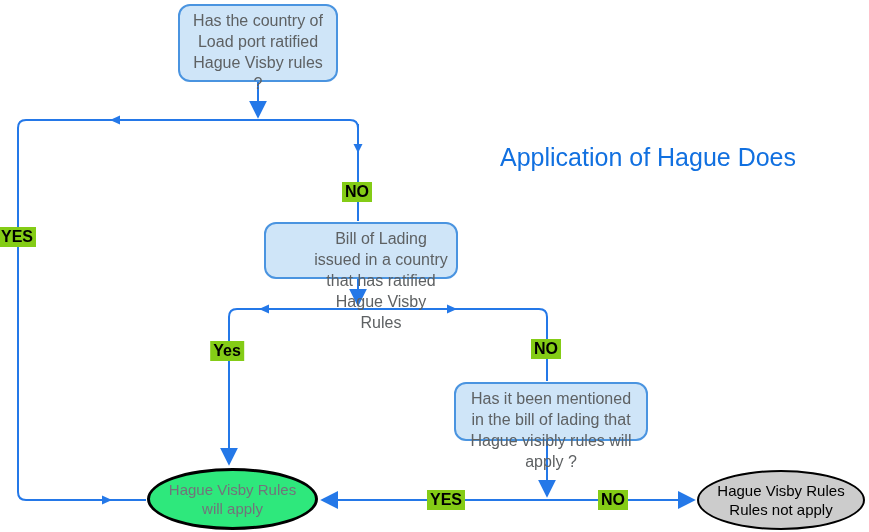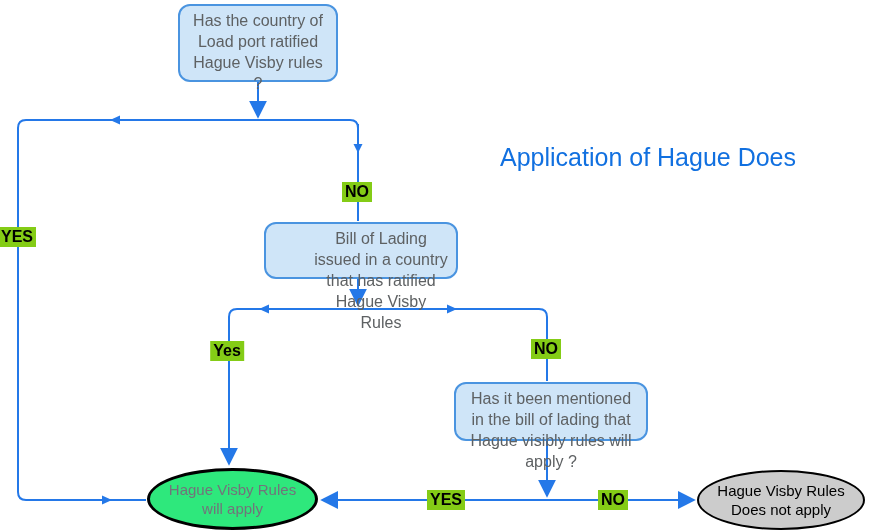--- a/index.html
+++ b/index.html
@@ -94,21 +94,21 @@
     <span>Has it been mentioned in the bill of lading that Hague visibly rules will apply ?</span>
   </div>
 
   <div class="ellipse" id="result-apply">
     <div>Hague Visby Rules</div>
     <div>will apply</div>
   </div>
 
   <div class="ellipse" id="result-not-apply">
     <div>Hague Visby Rules</div>
-    <div>Does not apply</div>
+    <div>Rules not apply</div>
   </div>
 
   <div class="flabel" style="left:357px;top:192px;">NO</div>
   <div class="flabel" style="left:17px;top:237px;">YES</div>
   <div class="flabel" style="left:227px;top:351px;">Yes</div>
   <div class="flabel" style="left:546px;top:349px;">NO</div>
   <div class="flabel" style="left:446px;top:500px;">YES</div>
   <div class="flabel" style="left:613px;top:500px;">NO</div>
 
 </div>

